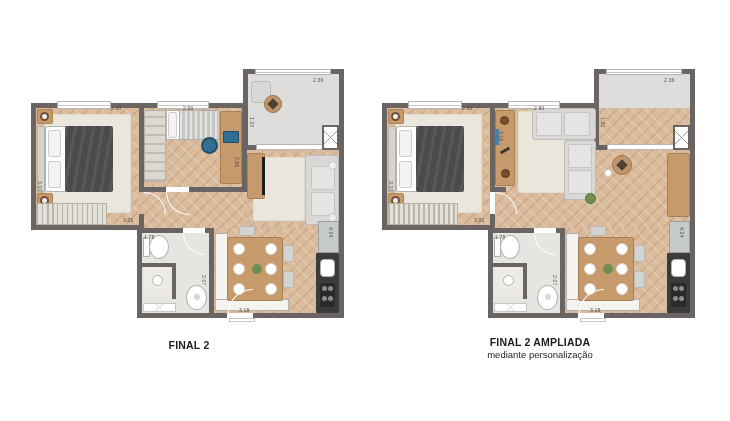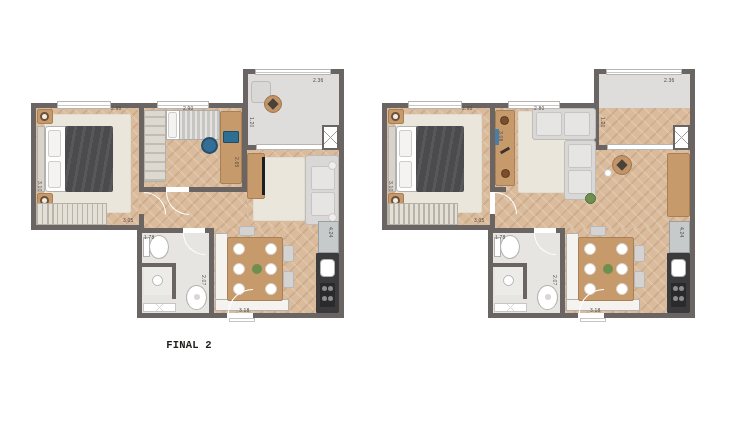--- a/index.html
+++ b/index.html
@@ -38,21 +38,21 @@
   .shelves{position:absolute;background:#ddd9d0;border:1px solid #b5b1a8;box-sizing:border-box;
      background-image:repeating-linear-gradient(0deg,#c2bdb3 0 1.5px,transparent 1.5px 9px);}
   .duvet{position:absolute;background:#4b4b4e;border-radius:2px;
      background-image:repeating-linear-gradient(100deg, rgba(255,255,255,.07) 0 3px, transparent 3px 9px);}
   .stripedduvet{position:absolute;background:#c8c6c3;border:1px solid #aeaca9;box-sizing:border-box;
      background-image:repeating-linear-gradient(90deg, rgba(255,255,255,.5) 0 2px, transparent 2px 5px);}
   .pillow{position:absolute;background:#f4f3f1;border:1px solid #cfcdc9;border-radius:2px;box-sizing:border-box;}
   .lampcircle{position:absolute;width:9px;height:9px;border-radius:50%;background:#f0eeea;border:2px solid #6d5036;box-sizing:border-box;}
   .porc{position:absolute;background:#fff;border:1px solid #b3b1ad;box-sizing:border-box;}
   .caption{position:absolute;text-align:center;color:#1d1d1b;}
-  .caption .t{font-weight:bold;font-size:10.5px;letter-spacing:.2px;font-family:Liberation Mono, monospace;}
+  .caption .t{font-weight:bold;font-size:10.5px;letter-spacing:.2px;}
   .caption .s{font-size:9.5px;margin-top:1px;}
 </style>
 </head>
 <body>
 
 <div id="stage">
 
   <div class="plan" style="left:31px;top:69px;">
 
     <div class="tile" style="left:217px;top:5px;width:91px;height:71px;"></div>
@@ -284,14 +284,18 @@
     <div class="dim" style="left:92px;top:148px;">3.05</div>
     <div class="dim" style="left:113px;top:165px;">1.78</div>
     <div class="dim v" style="left:170px;top:206px;">2.07</div>
     <div class="dim" style="left:208px;top:238px;">3.18</div>
     <div class="dim v" style="left:297px;top:158px;">4.24</div>
   </div>
 
   <div class="caption" style="left:31px;top:339px;width:316px;">
     <div class="t">FINAL 2</div>
   </div>
+  <div class="caption" style="left:382px;top:336px;width:316px;">
+    <div class="t">FINAL 2 AMPLIADA</div>
+    <div class="s">mediante personalização</div>
+  </div>
 
 </div>
 
 </body></html>

